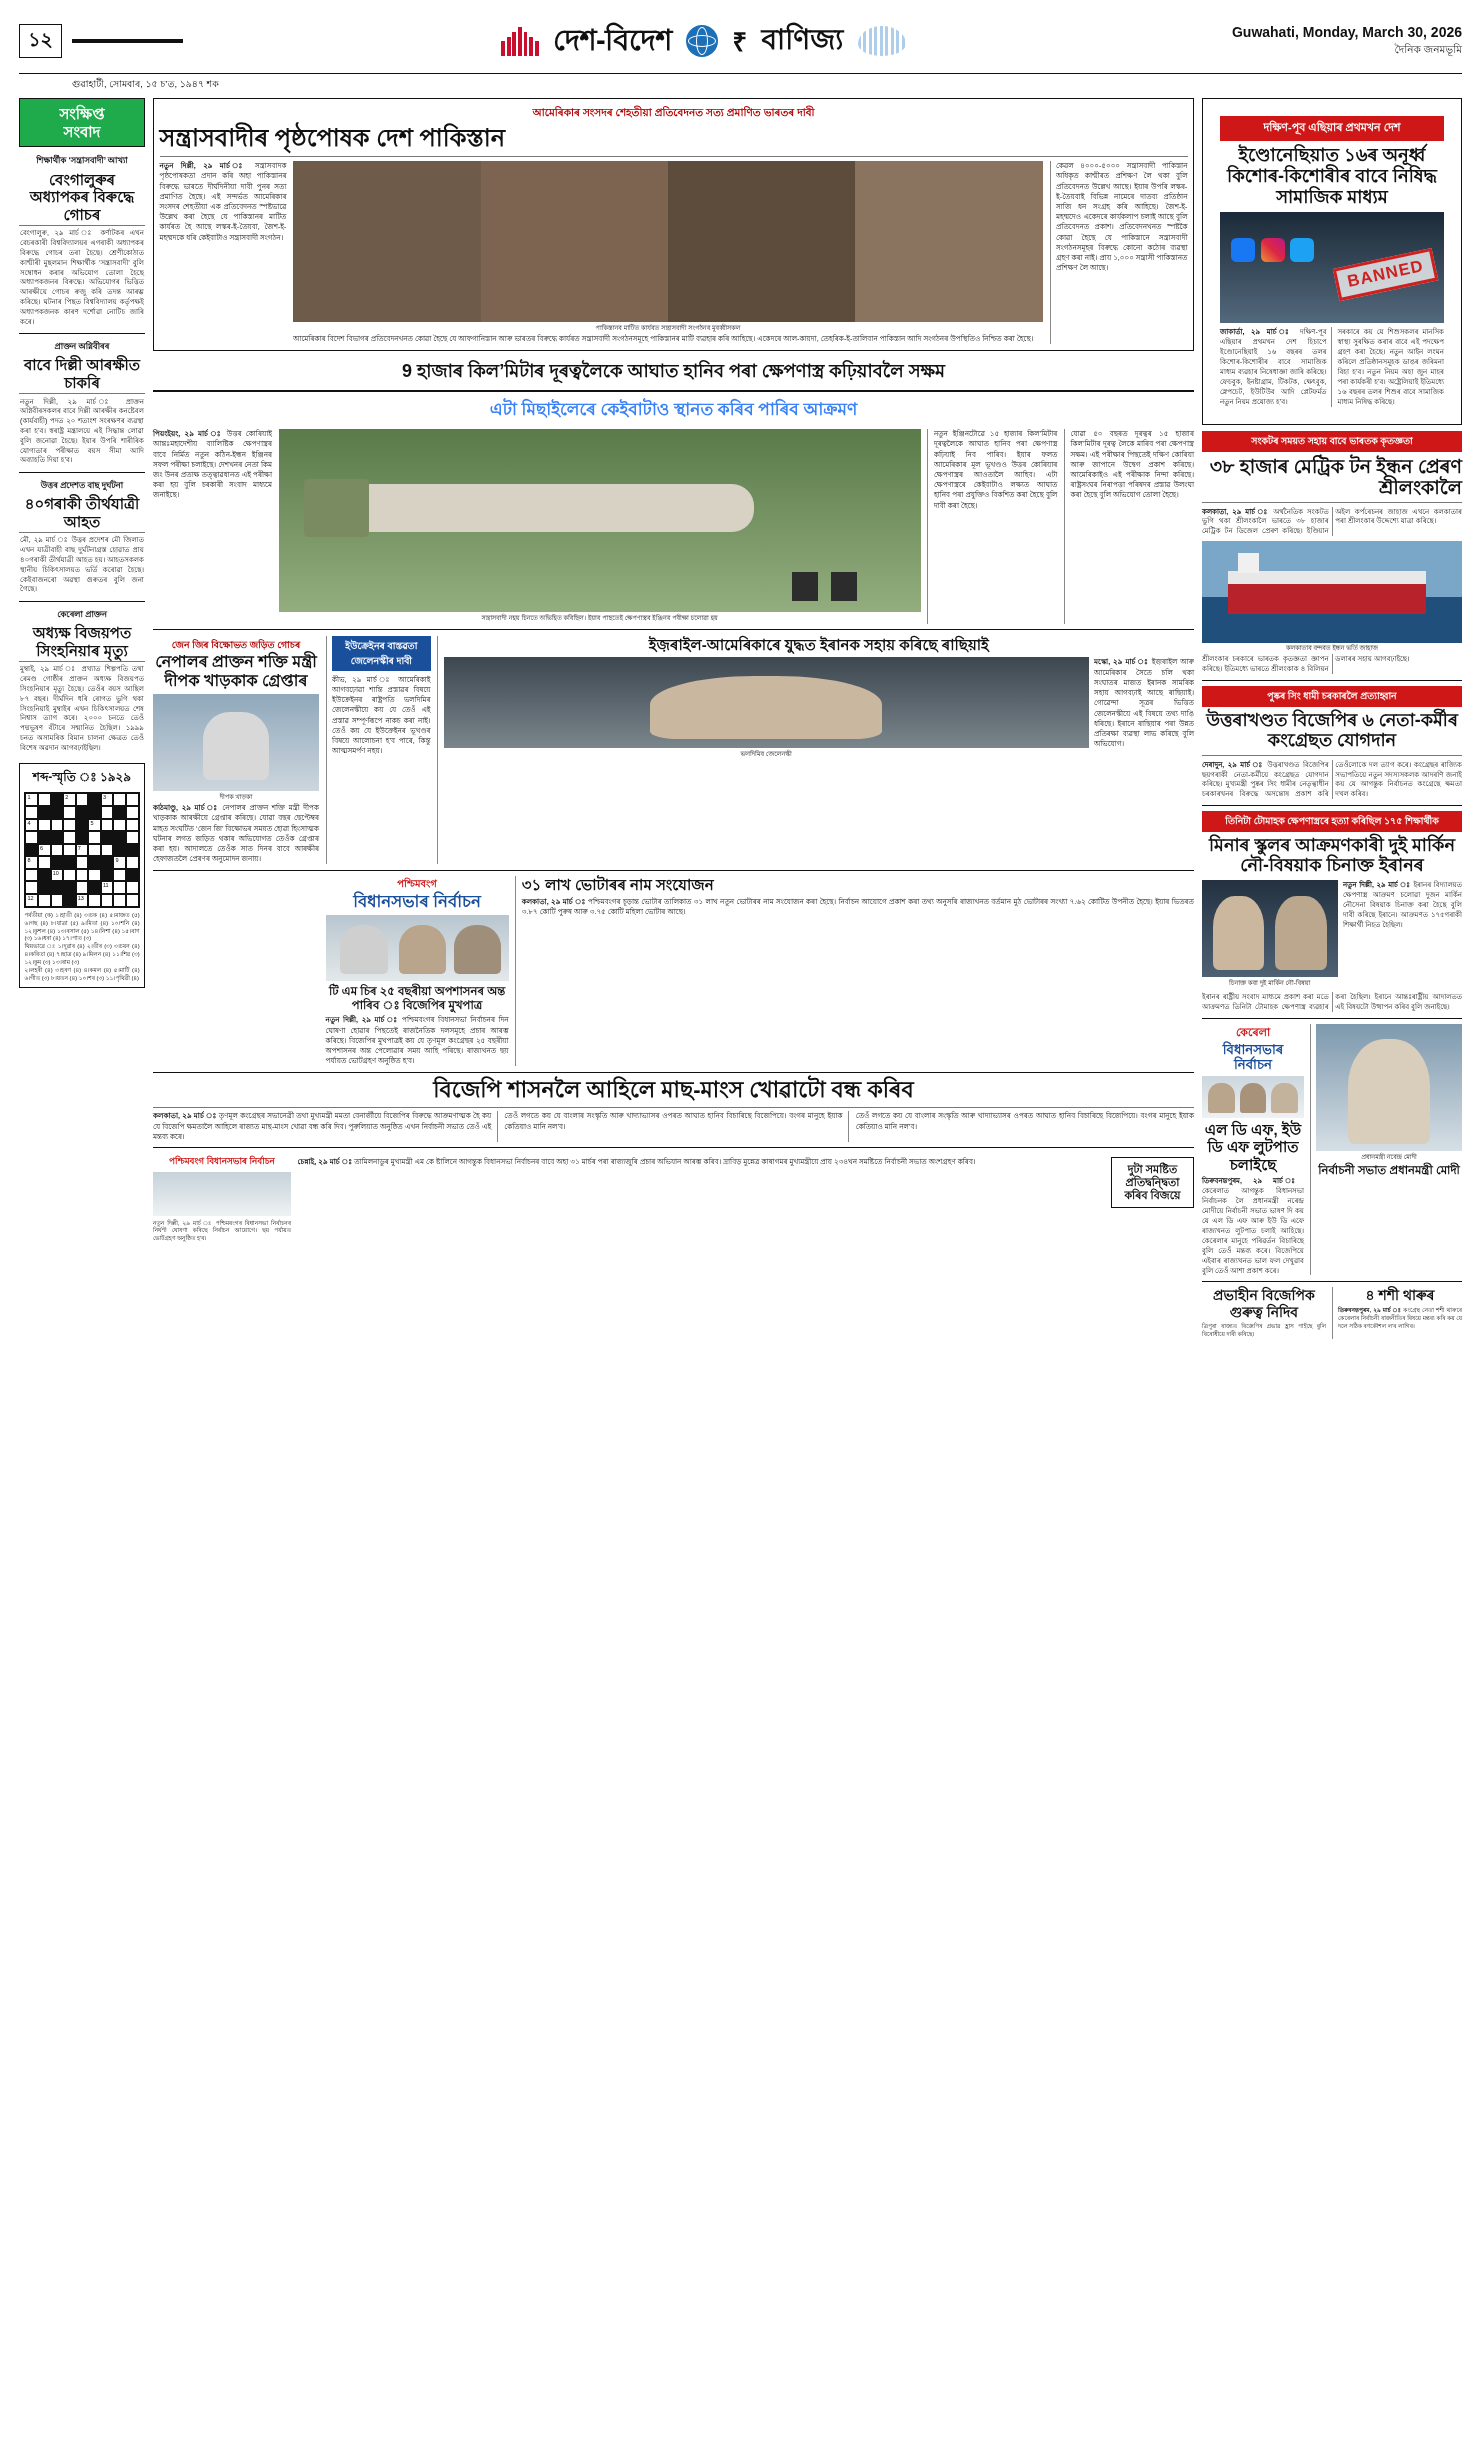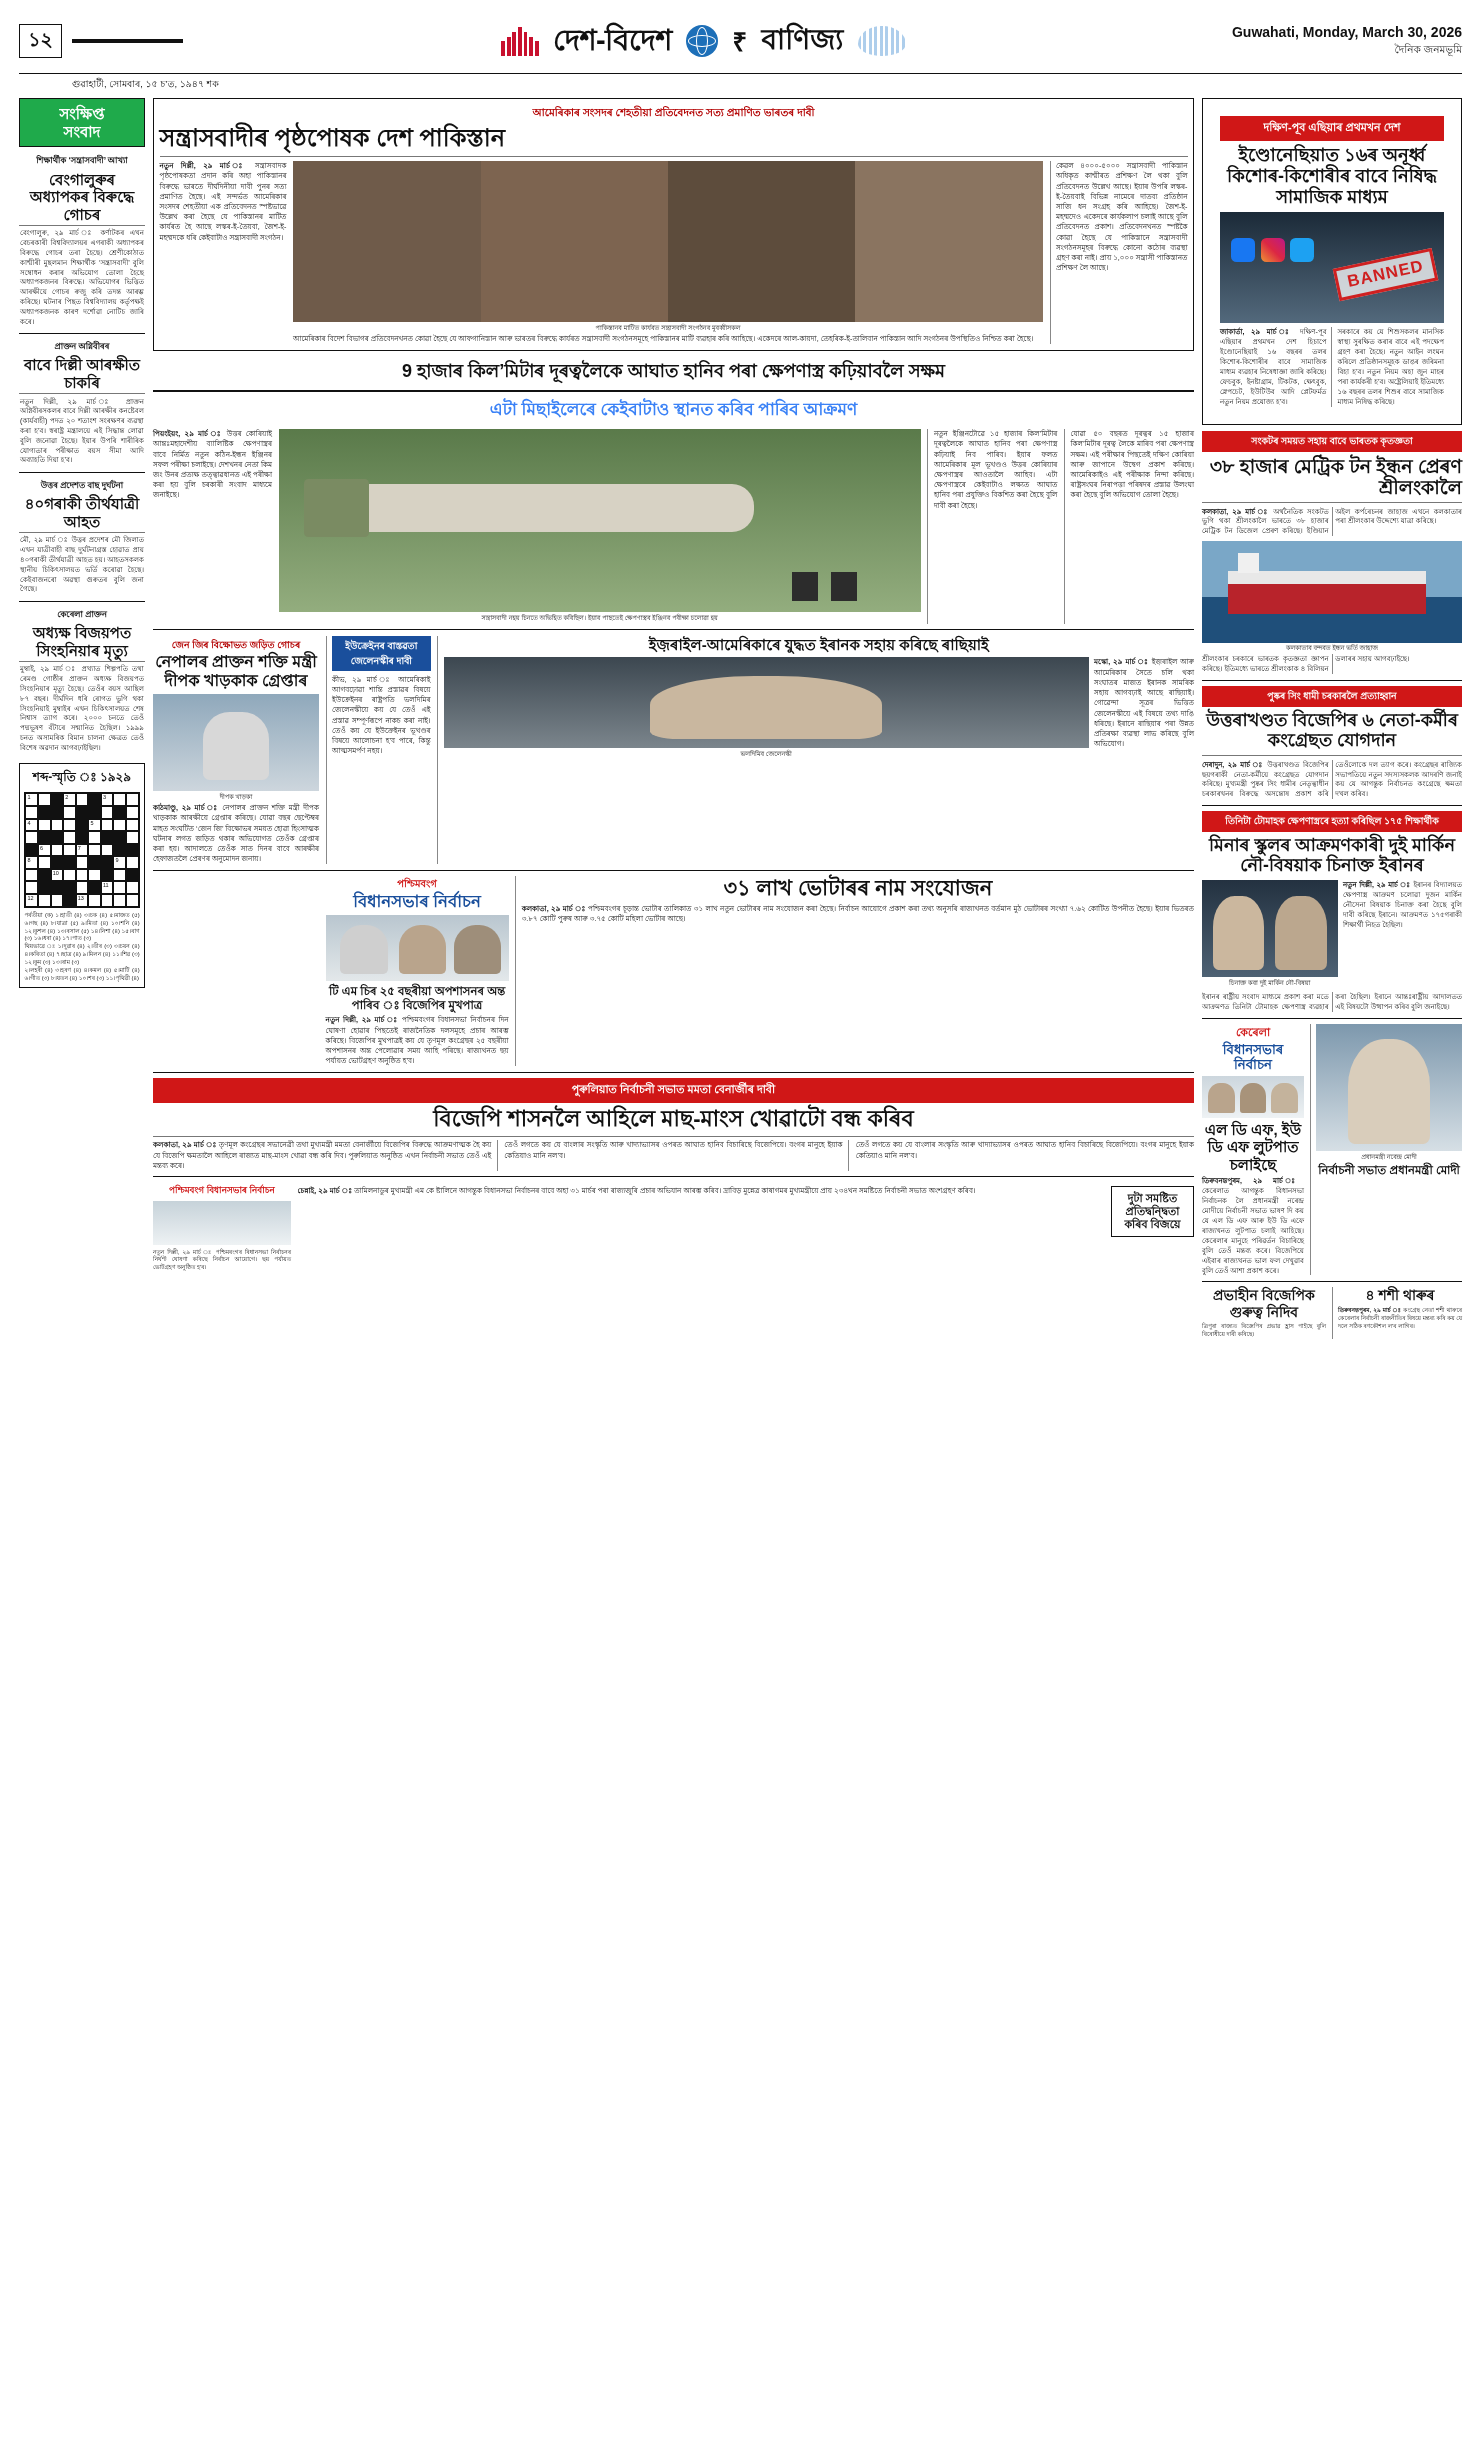--- a/index.html
+++ b/index.html
@@ -384,32 +384,31 @@
             <div style="position:absolute; left:70%; top:16%; width:26%; height:74%; background:#9e8e7a; border-radius:45% 45% 10% 10%"></div>
           </div>
           <div style="font-size:11.6px; font-weight:bold; text-align:center; line-height:1.2">টি এম চিৰ ২৫ বছৰীয়া অপশাসনৰ অন্ত পাৰিব ঃ বিজেপিৰ মুখপাত্ৰ</div>
           <div style="font-size:7.2px; line-height:1.42; text-align:justify; margin-top:3.3px">
             <span style="font-weight:bold">নতুন দিল্লী, ২৯ মাৰ্চ ঃ</span>
             <span>পশ্চিমবংগৰ বিধানসভা নিৰ্বাচনৰ দিন ঘোষণা হোৱাৰ পিছতেই ৰাজনৈতিক দলসমূহে প্ৰচাৰ আৰম্ভ কৰিছে। বিজেপিৰ মুখপাত্ৰই কয় যে তৃণমূল কংগ্ৰেছৰ ২৫ বছৰীয়া অপশাসনৰ অন্ত পেলোৱাৰ সময় আহি পৰিছে। ৰাজ্যখনত ছয় পৰ্যায়ত ভোটগ্ৰহণ অনুষ্ঠিত হ’ব।</span>
           </div>
         </div>
 
         <div style="flex:1; border-left:0.6px solid #888; padding-left:5.5px">
-          <div style="font-size:21px; font-weight:bold; text-align:center; line-height:1.15">৩১ লাখ ভোটাৰৰ নাম সংযোজন</div>
+          <div style="font-size:15px; font-weight:bold; text-align:left; line-height:1.15">৩১ লাখ ভোটাৰৰ নাম সংযোজন</div>
           <div style="font-size:7.2px; line-height:1.42; text-align:justify; margin-top:3.3px">
             <span style="font-weight:bold">কলকাতা, ২৯ মাৰ্চ ঃ</span>
             <span>পশ্চিমবংগৰ চূড়ান্ত ভোটাৰ তালিকাত ৩১ লাখ নতুন ভোটাৰৰ নাম সংযোজন কৰা হৈছে। নিৰ্বাচন আয়োগে প্ৰকাশ কৰা তথ্য অনুসৰি ৰাজ্যখনত বৰ্তমান মুঠ ভোটাৰৰ সংখ্যা ৭.৬২ কোটিত উপনীত হৈছে। ইয়াৰ ভিতৰত ৩.৮৭ কোটি পুৰুষ আৰু ৩.৭৫ কোটি মহিলা ভোটাৰ আছে।</span>
           </div>
         </div>
       </div>
 
       <div class="hr-thick" style="margin:5.5px 0"></div>
 
       <div>
-        <div class="kicker">পুৰুলিয়াত নিৰ্বাচনী সভাত মমতা বেনাৰ্জীৰ দাবী</div>
         <div style="font-size:22px; font-weight:bold; text-align:center; line-height:1.1; margin:4.4px 0">বিজেপি শাসনলৈ আহিলে মাছ-মাংস খোৱাটো বন্ধ কৰিব</div>
         <div class="hr-thin" style="margin-bottom:3.3px"></div>
         <div style="display:flex; gap:6.6px">
           <div style="flex:1; font-size:7.2px; line-height:1.42; text-align:justify; border-right:0.6px solid #888; padding-right:5.5px">
             <span style="font-weight:bold">কলকাতা, ২৯ মাৰ্চ ঃ</span>
             <span>তৃণমূল কংগ্ৰেছৰ সভানেত্ৰী তথা মুখ্যমন্ত্ৰী মমতা বেনাৰ্জীয়ে বিজেপিৰ বিৰুদ্ধে আক্ৰমণাত্মক হৈ কয় যে বিজেপি ক্ষমতালৈ আহিলে ৰাজ্যত মাছ-মাংস খোৱা বন্ধ কৰি দিব। পুৰুলিয়াত অনুষ্ঠিত এখন নিৰ্বাচনী সভাত তেওঁ এই মন্তব্য কৰে।</span>
           </div>
           <div style="flex:1; font-size:7.2px; line-height:1.42; text-align:justify; border-right:0.6px solid #888; padding-right:5.5px">তেওঁ লগতে কয় যে বাংলাৰ সংস্কৃতি আৰু খাদ্যাভ্যাসৰ ওপৰত আঘাত হানিব বিচাৰিছে বিজেপিয়ে। বংগৰ মানুহে ইয়াক কেতিয়াও মানি নল’ব।</div>
           <div style="flex:1; font-size:7.2px; line-height:1.42; text-align:justify">তেওঁ লগতে কয় যে বাংলাৰ সংস্কৃতি আৰু খাদ্যাভ্যাসৰ ওপৰত আঘাত হানিব বিচাৰিছে বিজেপিয়ে। বংগৰ মানুহে ইয়াক কেতিয়াও মানি নল’ব।</div>
         </div>

